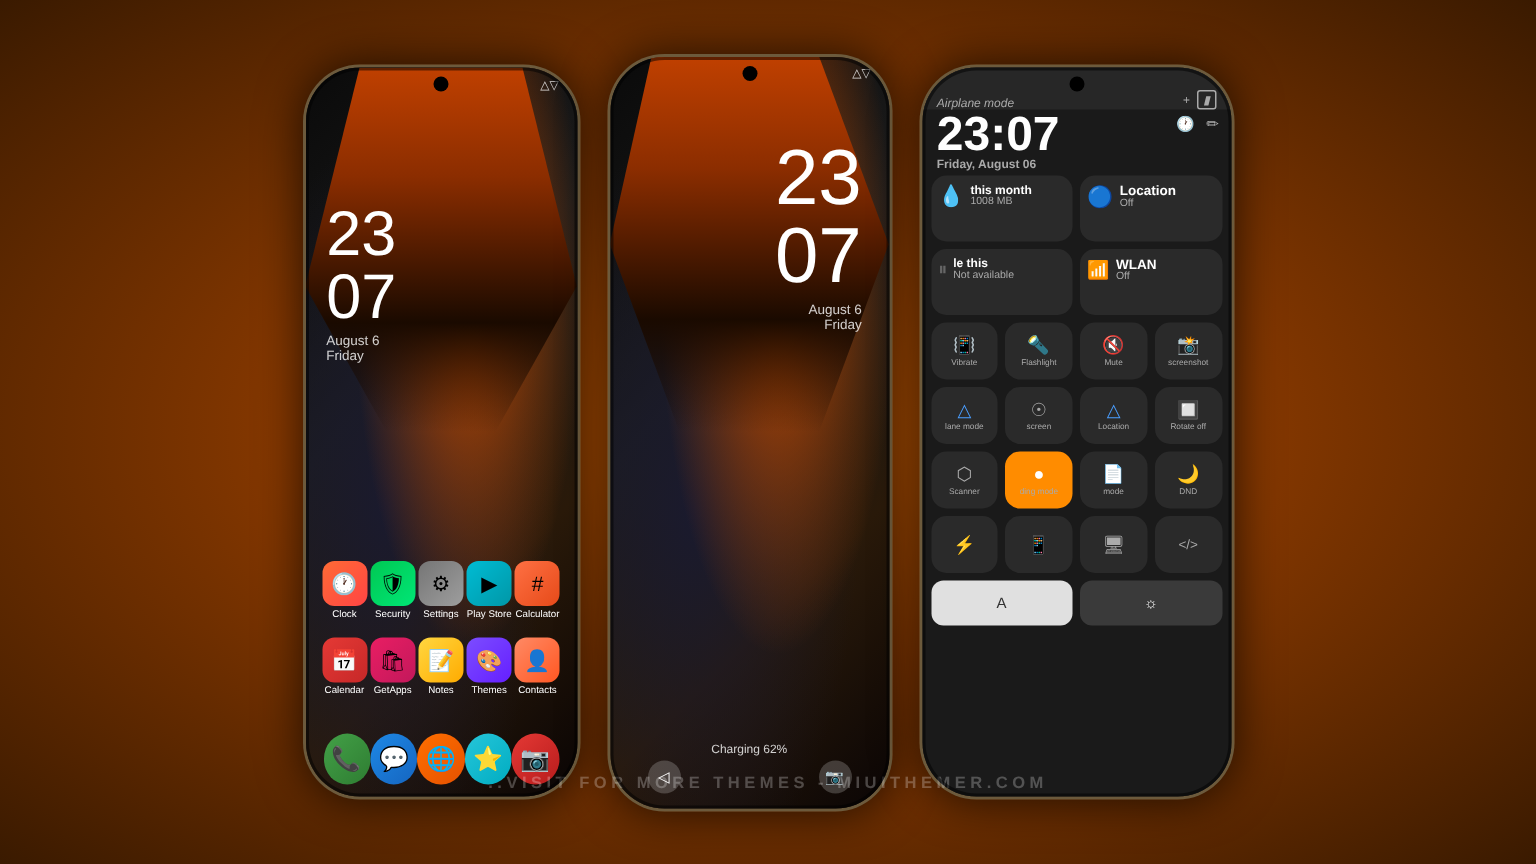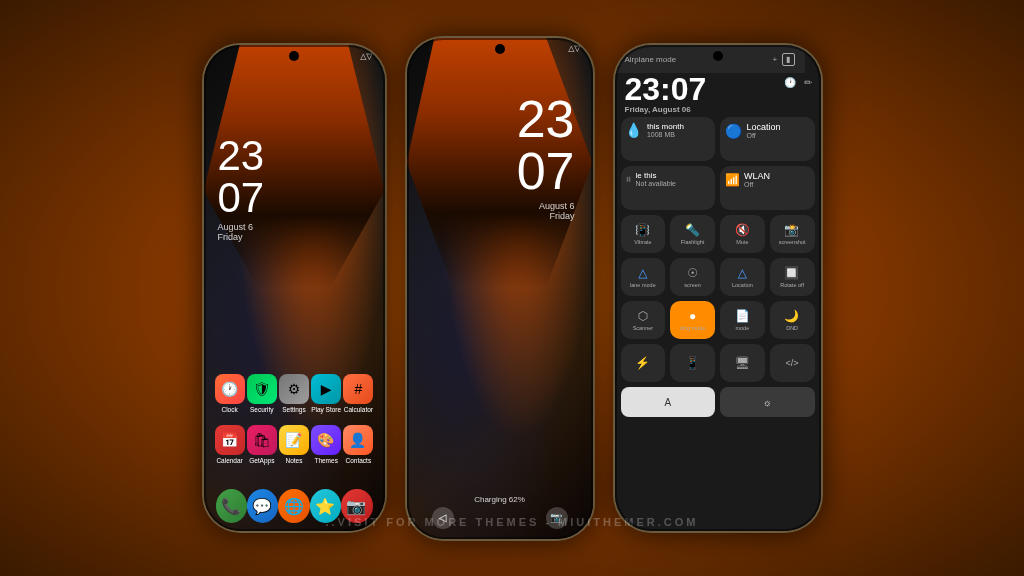--- a/index.html
+++ b/index.html
@@ -252,27 +252,28 @@
       z-index: 5;
     }
 
     
     .cc-bg {
       background: #1a1a1a;
     }
 
     .cc-header {
       position: absolute;
-      top: 0; left: 0; right: 16px;
+      top: 0; left: 0; right: 0;
       height: 28px;
       background: rgba(40,40,40,0.95);
       display: flex;
-      align-items: center;
+      align-items: flex-end;
       padding: 0 10px;
       z-index: 10;
+      font-style: italic;
     }
 
     .cc-header-text {
       font-size: 8px;
       color: #aaa;
       flex: 1;
     }
 
     .cc-header-right {
       display: flex;
@@ -324,21 +325,21 @@
       justify-content: space-between;
     }
 
     .cc-tile-wide {
       flex: 2;
     }
 
     .cc-tile-title {
       font-size: 9px;
       color: white;
-      font-weight: normal;
+      font-weight: bold;
     }
 
     .cc-tile-sub {
       font-size: 7px;
       color: #aaa;
     }
 
     .cc-icon-row {
       display: flex;
       gap: 5px;

